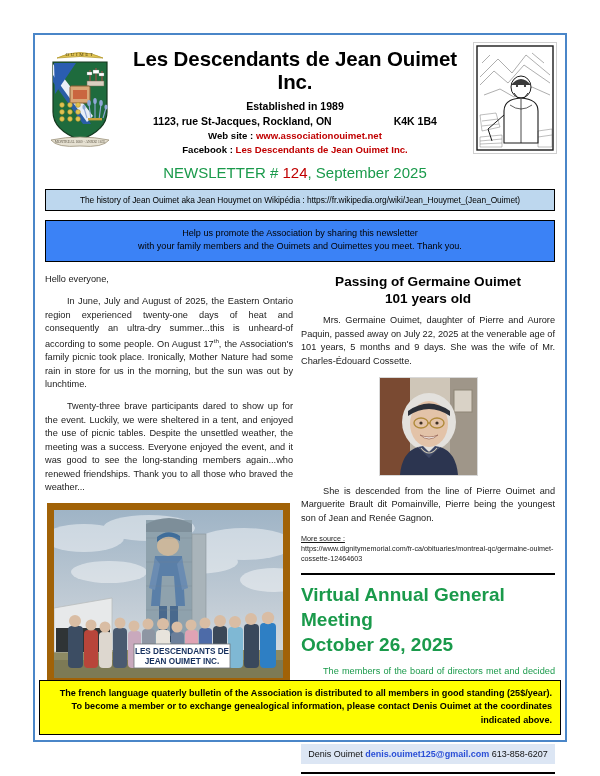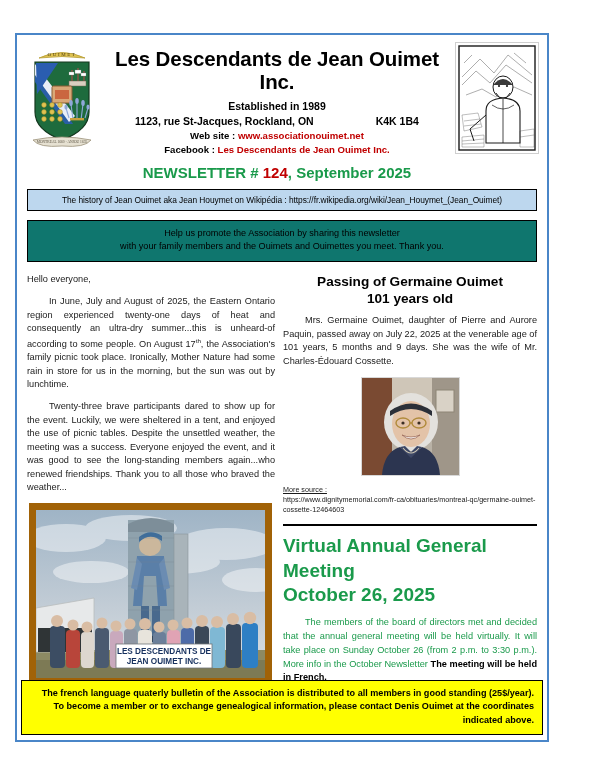--- a/index.html
+++ b/index.html
@@ -11,21 +11,21 @@
   }
   #page {
     position: relative;
     width: 600px; height: 776px;
     background: #ffffff;
     overflow: hidden;
   }
   
   .frame {
     position: absolute;
-    left: 15px; top: 33px;
+    left: 33px; top: 33px;
     width: 534px; height: 709px;
     border: 2px solid #4a86c8;
     background: #ffffff;
   }
   .inner {
     position: absolute;
     left: 0; top: 0; right: 0; bottom: 0;
     padding: 4px 6px;
   }
 
@@ -64,21 +64,21 @@
   .org-line {
     font-size: 9.6px;
     font-weight: bold;
     color: #000000;
     line-height: 1.45;
   }
   .red { color: #c00000; }
   .newsletter-line {
     margin-top: 7px;
     font-size: 15px;
-    font-weight: bold;
+    font-weight: normal;
     color: #1a9a4b;
     line-height: 1.2;
   }
   .newsletter-line .num { color: #c00000; }
   .engraving {
     width: 84px; height: 112px;
     flex: 0 0 84px;
     position: relative;
     background: #ffffff;
     border: 1px solid #cfcfcf;
@@ -91,21 +91,21 @@
     text-align: center;
     font-weight: normal;
   }
   .banner-wiki {
     background: #bdd7ee;
     font-size: 8.4px;
     padding: 5px 4px 5px 4px;
     letter-spacing: -0.05px;
   }
   .banner-promo {
-    background: #0f766e;
+    background: #3b82f6;
     font-size: 9.1px;
     padding: 6px 6px 7px 6px;
     line-height: 1.5;
     margin-top: 9px;
   }
 
   
   .columns {
     display: flex;
     margin-top: 11px;
@@ -506,20 +506,21 @@
 
               <path d="M40 57 Q49 65 58 57 Q49 61 40 57 Z" fill="#ffffff" stroke="#9a6a58" stroke-width="0.8"></path>
 
               <path d="M20 97 Q22 74 38 69 L49 78 L60 69 Q76 74 78 97 Z" fill="#2c3550"></path>
               <path d="M38 69 L49 80 L60 69 L55 68 L49 74 L43 68 Z" fill="#3d4765"></path>
 
               <path d="M41 70 Q49 80 57 70" fill="none" stroke="#cfc8b4" stroke-width="1.1"></path>
             </svg>
           </div>
 
+          <p class="body indent">She is descended from the line of Pierre Ouimet and Marguerite Brault dit Pomainville, Pierre being the youngest son of Jean and Renée Gagnon.</p>
 
           <div class="imgsrc-label">More source :</div>
           <div class="imgsrc-url">https://www.dignitymemorial.com/fr-ca/obituaries/montreal-qc/germaine-ouimet-cossette-12464603</div>
 
           <hr class="rule">
 
           <div class="agm-head">
             <div>Virtual Annual General Meeting</div>
             <div>October 26, 2025</div>
           </div>

